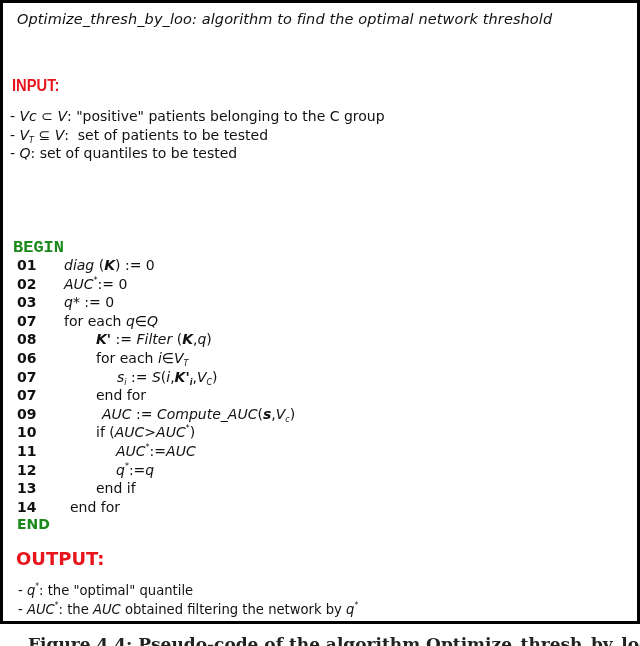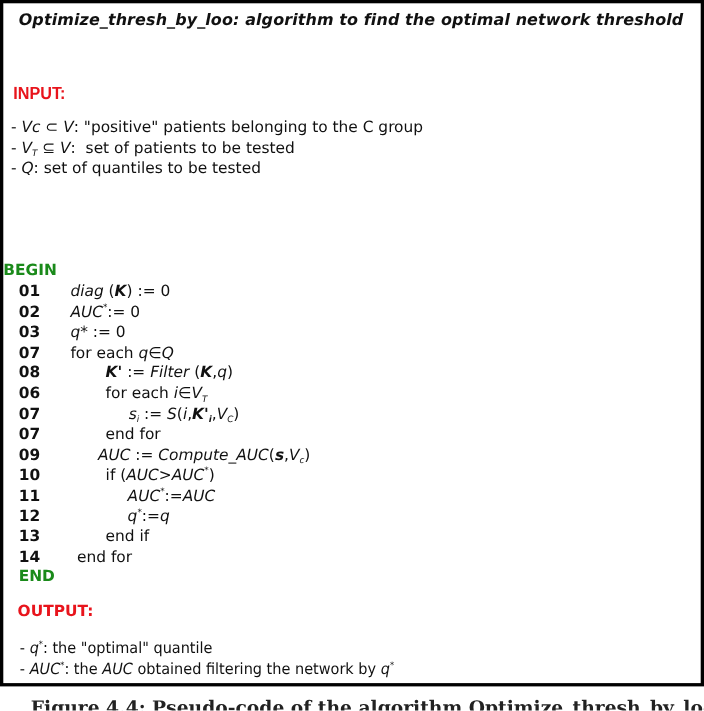--- a/index.html
+++ b/index.html
@@ -1,33 +1,33 @@
 <!DOCTYPE html>
 <html><head>
 <meta charset="utf-8">
 <style>
   html, body { margin: 0; padding: 0; background: #ffffff; }
   body { width: 640px; height: 646px; overflow: hidden; position: relative;
          font-family: "DejaVu Sans", sans-serif; color: #111; }
   .box { position: absolute; left: 0; top: 0; width: 634px; height: 618px;
          border: 3px solid #000; background: #fff; }
   .title { position: absolute; left: 14px; top: 8px; font-size: 14.5px;
-           font-weight: bold; font-style: italic; white-space: nowrap; letter-spacing: 0.1px; }
+           font-weight: normal; font-style: italic; white-space: nowrap; letter-spacing: 0.1px; }
   .sec-red { position: absolute; color: #e8141c; font-weight: bold; font-size: 14px; }
   .input-head { left: 9px; top: 74px; font-family: "Liberation Sans", sans-serif; font-size: 16px; transform: scaleX(0.92); transform-origin: left; }
   .input-list { position: absolute; left: 7px; top: 104px; font-size: 14px; line-height: 18.6px; }
   .input-list div { white-space: nowrap; }
   .green { color: #1a8a1a; font-weight: bold; }
-  .begin { position: absolute; left: 0; top: 235px; font-size: 14px; }
+  .begin { position: absolute; left: 10px; top: 235px; font-size: 17px; font-family: Liberation Mono, monospace; }
   .lines { position: absolute; left: 14px; top: 253px; font-size: 14px; }
   .line { position: relative; height: 18.6px; line-height: 18.6px; white-space: nowrap; }
   .ln { position: absolute; left: 0; font-weight: bold; width: 30px; }
   .code { position: absolute; }
   .end { position: absolute; left: 14px; top: 513px; font-size: 14px; }
-  .output-head { left: 13px; top: 545px; font-size: 14px; }
+  .output-head { left: 13px; top: 545px; font-size: 18px; }
   .output-list { position: absolute; left: 15px; top: 578px; font-size: 14px; line-height: 18.5px;
                  transform: scaleX(0.94); transform-origin: left; }
   .caption { position: absolute; left: 28px; top: 634px; font-family: "DejaVu Serif", serif;
              font-size: 17px; font-weight: bold; white-space: nowrap; color: #222; }
   i { font-style: italic; }
   b { font-weight: bold; }
   sup { font-size: 8px; vertical-align: 6px; line-height: 0; }
   sub { font-size: 8px; vertical-align: -3px; line-height: 0; }
 </style>
 </head>
@@ -74,21 +74,21 @@
     <div class="line">
       <span class="ln">07</span>
       <span class="code" style="left:100px"><i>s<sub>i</sub></i> := <i>S</i>(<i>i</i>,<b><i>K'<sub>i</sub></i></b>,<i>V<sub>C</sub></i>)</span>
     </div>
     <div class="line">
       <span class="ln">07</span>
       <span class="code" style="left:79px">end for</span>
     </div>
     <div class="line">
       <span class="ln">09</span>
-      <span class="code" style="left:72px"><i>AUC</i> := <i>Compute_AUC</i>(<b><i>s</i></b>,<i>V<sub>c</sub></i>)</span>
+      <span class="code" style="left:85px"><i>AUC</i> := <i>Compute_AUC</i>(<b><i>s</i></b>,<i>V<sub>c</sub></i>)</span>
     </div>
     <div class="line">
       <span class="ln">10</span>
       <span class="code" style="left:79px">if (<i>AUC</i>&gt;<i>AUC<sup>*</sup></i>)</span>
     </div>
     <div class="line">
       <span class="ln">11</span>
       <span class="code" style="left:99px"><i>AUC<sup>*</sup></i>:=<i>AUC</i></span>
     </div>
     <div class="line">

